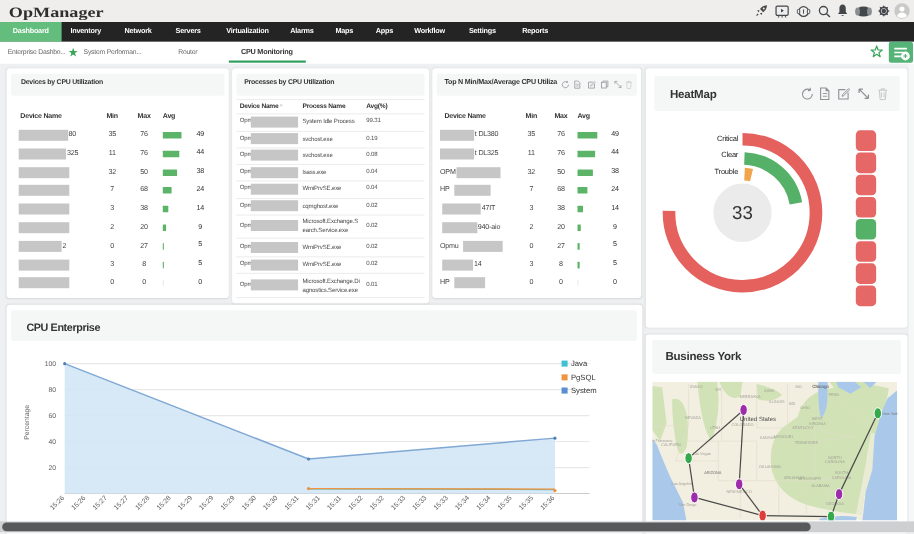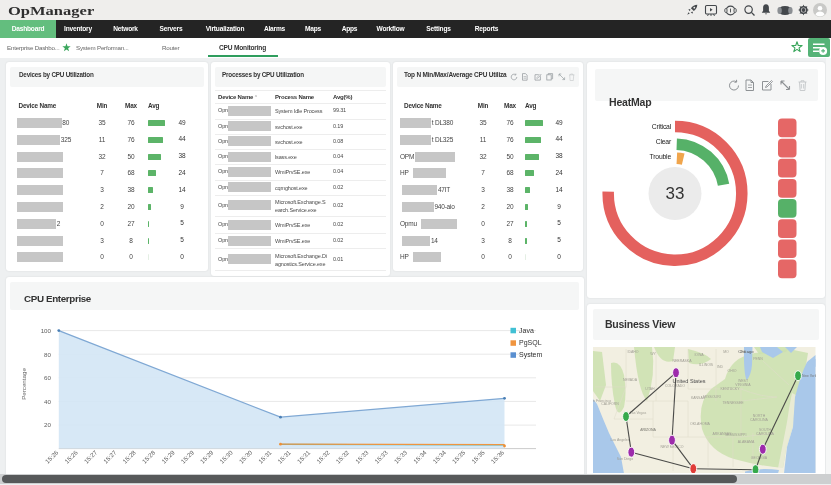--- a/index.html
+++ b/index.html
@@ -290,21 +290,21 @@
 <div class="bar" style="left:525.2px;top:237.6px;width:1.8px;background:#5cb468;"></div>
 <div class="td" style="left:559px;top:236.1px;transform:translateX(-50%);color:#333;">5</div>
 <div class="td" style="left:400.0px;top:253.4px;">HP</div>
 <div class="blk" style="left:412.5px;top:252.4px;width:28.0px;"></div>
 <div class="td" style="left:483px;top:253.4px;transform:translateX(-50%);">0</div>
 <div class="td" style="left:510px;top:253.4px;transform:translateX(-50%);">0</div>
 <div class="bar" style="left:525.2px;top:254.4px;width:0.8px;background:#e4efe4;"></div>
 <div class="td" style="left:559px;top:252.9px;transform:translateX(-50%);color:#333;">0</div>
 <div class="card" style="left:587px;top:62.3px;width:237.5px;height:236px;"></div>
 <div class="chead" style="left:595px;top:69px;width:223px;height:32px;"></div>
-<div class="ctitle" style="left:609px;top:79.5px;font-size:10.5px;letter-spacing:-0.2px;margin-top:16px;">HeatMap</div>
+<div class="ctitle" style="left:609px;top:79.5px;font-size:10.5px;letter-spacing:-0.2px;">HeatMap</div>
 <svg class="abs" style="left:727px;top:79px" width="84" height="13" viewBox="0 0 84 13">
 <g fill="none" stroke="#8e9295" stroke-width="1">
  <path d="M11.5 6.5 a4.5 4.5 0 1 1 -2 -3.7 M9.5 0.8 L9.7 3 L7.5 3.4"></path>
  <g transform="translate(17,0)">
         <path d="M2 1 h5 l2.5 2.5 v8 h-7.5 z M7 1 v2.5 h2.5"></path>
         <path d="M4 6 h4 M4 8.5 h4" stroke-width="0.8"></path>
       </g>
  <g transform="translate(34,0)">
         <path d="M10 5 v6 h-8.5 v-8.5 h6"></path>
         <path d="M5 7 l5.5 -5.5 l1 1 l-5.5 5.5 l-1.5 0.5 z" stroke-width="0.9"></path>
@@ -386,21 +386,21 @@
     <text x="498.5" y="176" font-size="6.2" fill="#5a5a5a" transform="rotate(-45 498.5 176)" text-anchor="end" font-family="Liberation Sans">15:36</text>
     <rect x="504.5" y="50.8" width="5.5" height="5.5" fill="#41c0d4"></rect>
     <text x="513" y="55.8" font-size="7" fill="#333" font-family="Liberation Sans">Java</text>
     <rect x="504.5" y="63.3" width="5.5" height="5.5" fill="#f0953f"></rect>
     <text x="513" y="68.3" font-size="7" fill="#333" font-family="Liberation Sans">PgSQL</text>
     <rect x="504.5" y="75.3" width="5.5" height="5.5" fill="#5a8fd0"></rect>
     <text x="513" y="80.3" font-size="7" fill="#333" font-family="Liberation Sans">System</text>
   </svg>
 <div class="card" style="left:587px;top:303.6px;width:237.5px;height:190px;"></div>
 <div class="chead" style="left:593px;top:308.7px;width:225.5px;height:31px;"></div>
-<div class="ctitle" style="left:605px;top:318px;font-size:10.5px;letter-spacing:-0.25px;">Business View</div>
+<div class="ctitle" style="left:605px;top:318px;font-size:10.5px;letter-spacing:-0.25px;">Business York</div>
 <svg class="abs" style="left:593px;top:346.8px" width="222.5" height="126.5" viewBox="0 0 222.5 126.5">
     <rect x="0" y="0" width="222.5" height="126.5" fill="#f2efe1"></rect>
     <path d="M0 4 L9 5 L13 38 L7 54 L0 44 Z" fill="#cbe0ae" opacity="0.85"></path>
     <path d="M18 16 Q27 13 31 28 Q34 46 31 60 Q25 72 22 58 Q18 38 18 16 Z" fill="#cbe0ae" opacity="0.85"></path>
     <path d="M41 0 L59 0 Q63 28 54 54 Q45 44 41 0 Z" fill="#cbe0ae" opacity="0.85"></path>
     <path d="M61 0 L82 0 L80 14 Q68 18 61 0 Z" fill="#cbe0ae" opacity="0.85"></path>
     <path d="M132 32 Q138 10 162 6 L196 2 L215 6 L212 24 L203 48 L200 78 L193 102 L190 121 Q166 119 141 112 Q116 104 109 82 Q104 56 118 42 Z" fill="#cbe0ae" opacity="0.85"></path>
     <path d="M95 2 Q112 6 118 12 Q108 20 96 16 Z" fill="#cbe0ae" opacity="0.85"></path>
     <path d="M161 0 L196 0 L193 5 L166 7 Z" fill="#cbe0ae" opacity="0.85"></path>
     <path d="M203 48 L200 78 L193 102 L190 121 L185 121 Q190 96 194 75 Q196 60 199 46 Z" fill="#efecdc" opacity="0.8"></path>

